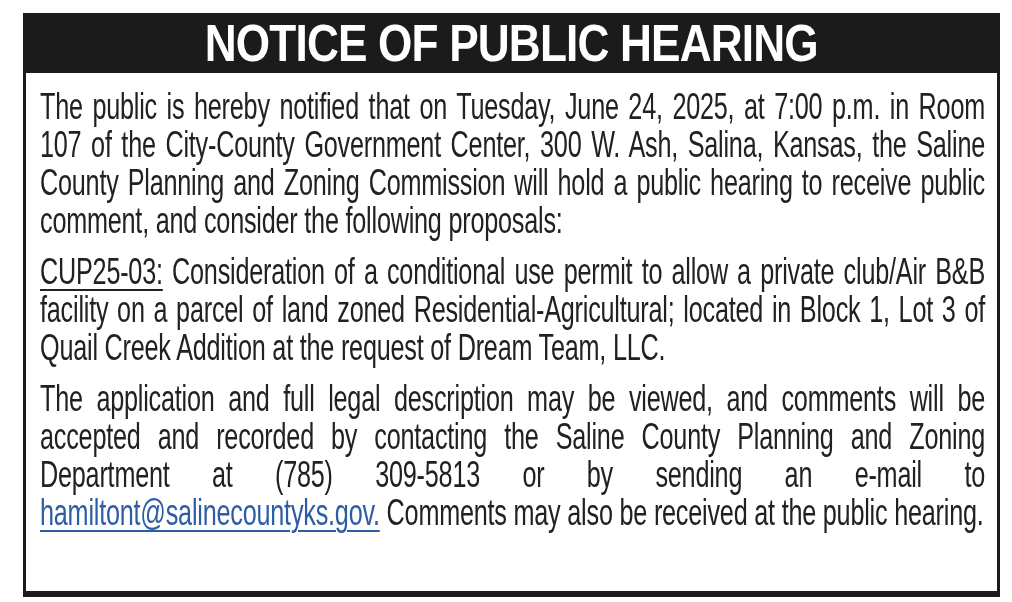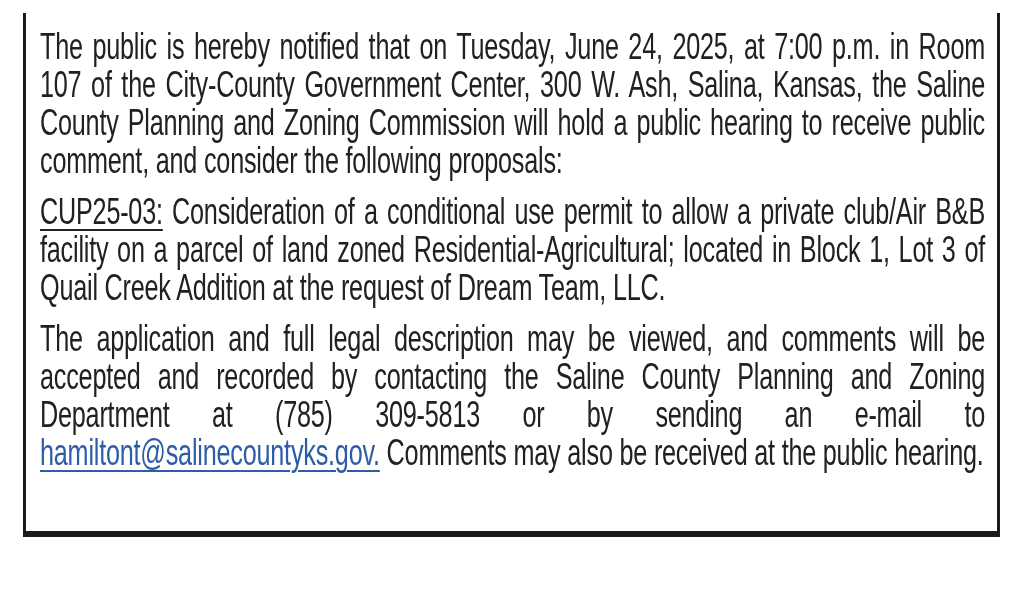--- a/index.html
+++ b/index.html
@@ -75,20 +75,25 @@
     text-decoration-thickness: 2px;
     text-underline-offset: 5px;
     cursor: pointer;
   }
 </style>
 </head>
 <body>
 
 <div class="canvas">
   <div class="notice">
+    <div class="title-bar">
+      <div class="title-scale">
+        <h1>NOTICE OF PUBLIC HEARING</h1>
+      </div>
+    </div>
     <div class="body-box">
       <div class="text-scale" id="paras">
           <p class="para"><span class="seg">The public is hereby notified that on Tuesday, June 24, 2025, at 7:00 p.m. in Room 107 of the City-County Government Center, 300 W. Ash, Salina, Kansas, the Saline County Planning and Zoning Commission will hold a public hearing to receive public comment, and consider the following proposals:</span></p>
           <p class="para"><span class="seg underline">CUP25-03:</span><span class="seg"> Consideration of a conditional use permit to allow a private club/Air B&amp;B facility on a parcel of land zoned Residential-Agricultural; located in Block 1, Lot 3 of Quail Creek Addition at the request of Dream Team, LLC.</span></p>
           <p class="para"><span class="seg">The application and full legal description may be viewed, and comments will be accepted and recorded by contacting the Saline County Planning and Zoning Department at (785) 309-5813 or by sending an e-mail to </span><a class="seg link">hamiltont@salinecountyks.gov.</a><span class="seg"> Comments may also be received at the public hearing.</span></p>
         </div>
     </div>
   </div>
 </div>
 

